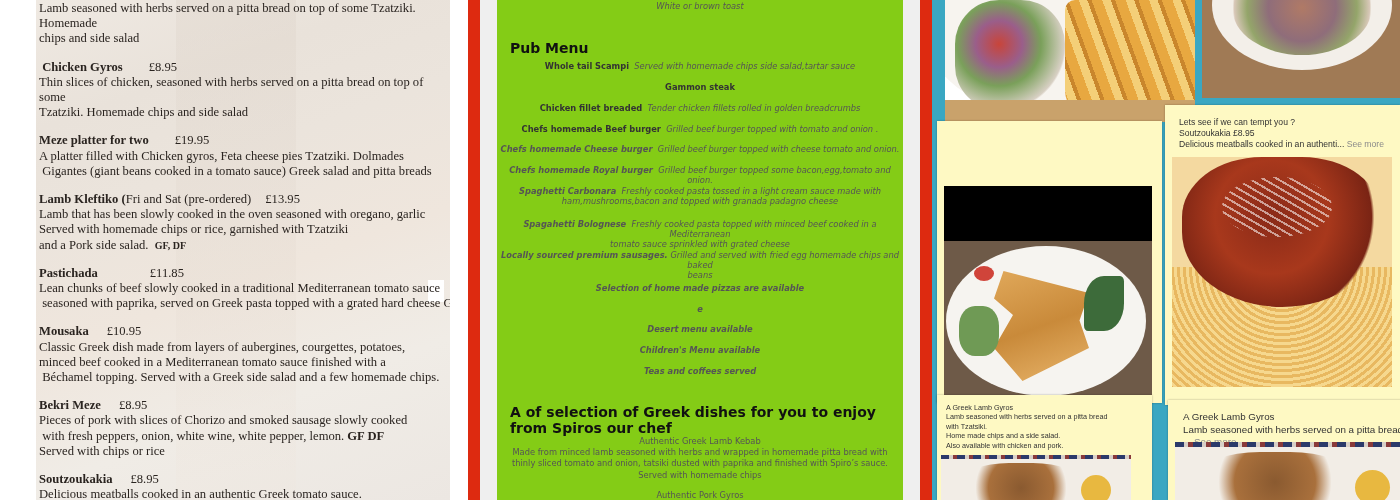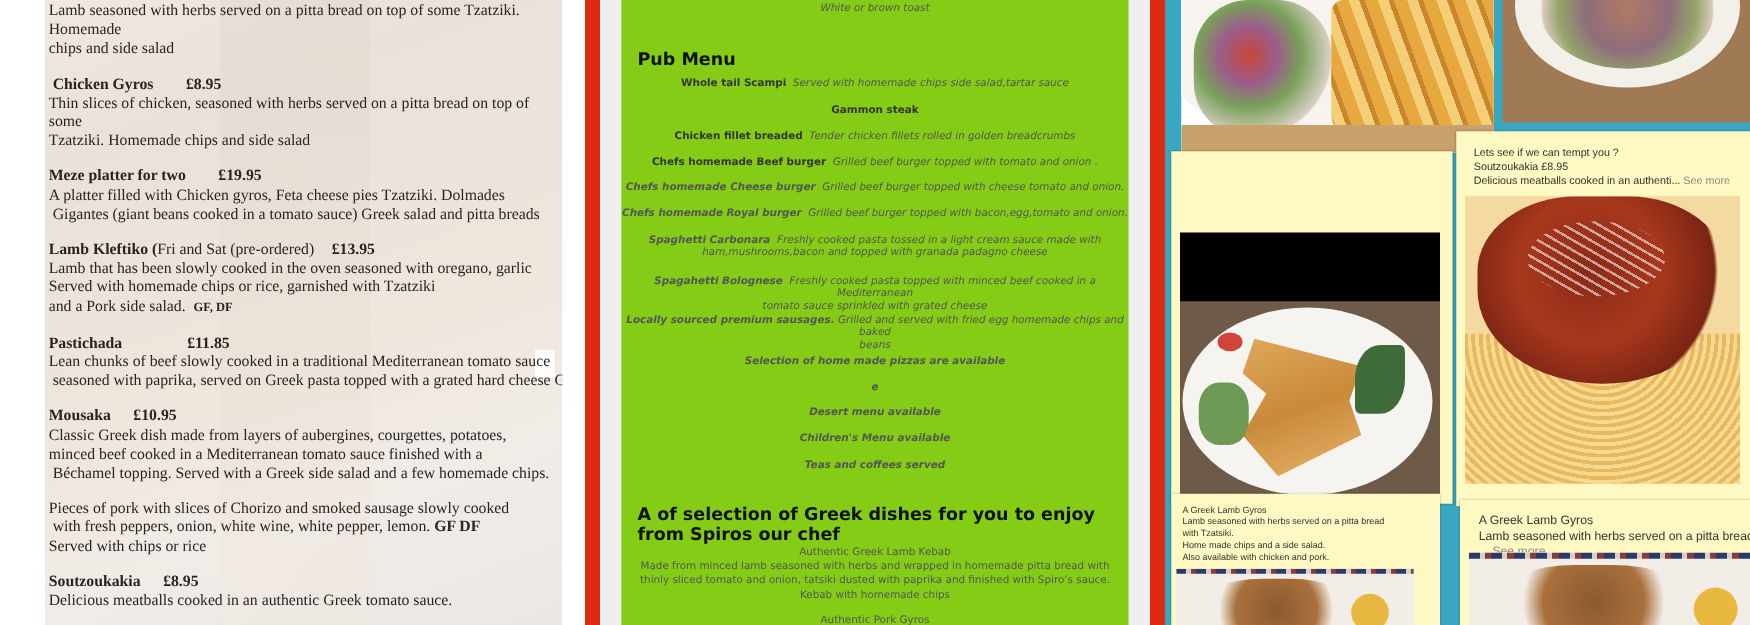--- a/index.html
+++ b/index.html
@@ -6,21 +6,21 @@
   body{width:1400px;height:500px;overflow:hidden;position:relative;background:#fff;font-family:"Liberation Serif",serif;}
   .panel-left{position:absolute;left:0;top:0;width:450px;height:500px;background:#fff;overflow:hidden;}
   .left-bg{position:absolute;left:36px;top:0;width:414px;height:500px;
     background:linear-gradient(160deg,#efe9e2 0%,#e9e2da 20%,#ebe4dc 35%,#efe6dd 55%,#f0ece6 75%,#ece7e2 100%);}
   .left-bg:before{content:"";position:absolute;left:140px;top:0;width:120px;height:500px;
     background:linear-gradient(180deg,rgba(220,210,200,.35),rgba(240,230,220,.2));}
   .left-bg:after{content:"";position:absolute;left:392px;top:280px;width:16px;height:22px;background:#fff;}
   .menu-left{position:absolute;left:39px;top:0;width:410px;color:#2a2420;font-size:12.6px;line-height:15.2px;}
   .menu-left .item{margin-bottom:13px;}
   .menu-left .title{font-weight:bold;}
-  .menu-left .price{font-weight:bold;margin-left:26px;}
+  .menu-left .price{font-weight:normal;margin-left:26px;}
   .menu-left .tag{font-weight:bold;font-size:10px;}
   .gap1{position:absolute;left:450px;top:0;width:18px;height:500px;background:#fff;}
   .red1{position:absolute;left:468px;top:0;width:12px;height:500px;background:#dd2a10;}
   .gray1{position:absolute;left:480px;top:0;width:17px;height:500px;background:#efefef;}
   .panel-mid{position:absolute;left:497px;top:0;width:406px;height:500px;background:#84cc16;overflow:hidden;
     font-family:"DejaVu Sans",sans-serif;color:#333;font-size:8.3px;text-align:center;}
   .gray2{position:absolute;left:903px;top:0;width:17px;height:500px;background:#efefef;}
   .red2{position:absolute;left:920px;top:0;width:12px;height:500px;background:#dd2a10;}
   .mid-line{position:absolute;left:0;width:406px;}
   .mid-line b{color:#333;}
@@ -65,20 +65,21 @@
       <div>Lean chunks of beef slowly cooked in a traditional Mediterranean tomato sauce</div>
       <div style="white-space:pre"> seasoned with paprika, served on Greek pasta topped with a grated hard cheese GF.</div>
     </div>
     <div class="item">
       <div><span class="title">Mousaka</span><span class="price" style="margin-left:18px">£10.95</span></div>
       <div>Classic Greek dish made from layers of aubergines, courgettes, potatoes,</div>
       <div>minced beef cooked in a Mediterranean tomato sauce finished with a</div>
       <div style="white-space:pre"> Béchamel topping. Served with a Greek side salad and a few homemade chips.</div>
     </div>
     <div class="item">
+      <div><span class="title">Bekri Meze</span><span class="price" style="margin-left:18px">£8.95</span></div>
       <div>Pieces of pork with slices of Chorizo and smoked sausage slowly cooked</div>
       <div><span style="white-space:pre"> with fresh peppers, onion, white wine, white pepper, lemon.</span> <b>GF DF</b></div>
       <div>Served with chips or rice</div>
     </div>
     <div class="item">
       <div><span class="title">Soutzoukakia</span><span class="price" style="margin-left:18px">£8.95</span></div>
       <div>Delicious meatballs cooked in an authentic Greek tomato sauce.</div>
 
     </div>
 
@@ -91,38 +92,38 @@
 
 <div class="panel-mid">
   <div class="mid-line" style="top:1px"><i>White or brown toast</i></div>
   <div class="mid-head" style="top:40px">Pub Menu</div>
 
   <div class="mid-line" style="top:61px"><b>Whole tail Scampi</b>&nbsp; <i>Served with homemade chips side salad,tartar sauce</i></div>
   <div class="mid-line" style="top:82px"><b>Gammon steak</b></div>
   <div class="mid-line" style="top:103px"><b>Chicken fillet breaded</b>&nbsp; <i>Tender chicken fillets rolled in golden breadcrumbs</i></div>
   <div class="mid-line" style="top:124px"><b>Chefs homemade Beef burger</b>&nbsp; <i>Grilled beef burger topped with  tomato and onion .</i></div>
   <div class="mid-line" style="top:144px"><b><i>Chefs  homemade Cheese burger</i></b>&nbsp; <i>Grilled beef burger topped with cheese tomato and onion.</i></div>
-  <div class="mid-line" style="top:165px"><b><i>Chefs homemade Royal burger</i></b>&nbsp; <i>Grilled beef burger topped with bacon,egg,tomato and onion.</i></div>
+  <div class="mid-line" style="top:165px"><b><i>Chefs homemade Royal burger</i></b>&nbsp; <i>Grilled beef burger topped some bacon,egg,tomato and onion.</i></div>
   <div class="mid-line" style="top:186px"><b><i>Spaghetti Carbonara</i></b>&nbsp; <i>Freshly cooked pasta tossed in a light cream sauce made with</i><br><i>ham,mushrooms,bacon and topped with granada padagno cheese</i></div>
   <div class="mid-line" style="top:219px"><b><i>Spagahetti Bolognese</i></b>&nbsp; <i>Freshly cooked  pasta topped with minced beef cooked in a Mediterranean</i><br><i>tomato sauce sprinkled with grated cheese</i></div>
   <div class="mid-line" style="top:250px"><b><i>Locally sourced premium sausages.</i></b> <i>Grilled and served with fried egg homemade chips and baked</i><br><i>beans</i></div>
 
   <div class="mid-line" style="top:283px"><b><i>Selection of home made pizzas are available</i></b></div>
   <div class="mid-line" style="top:304px"><b><i>e</i></b></div>
   <div class="mid-line" style="top:324px"><b><i>Desert menu available</i></b></div>
   <div class="mid-line" style="top:345px"><b><i>Children's Menu available</i></b></div>
   <div class="mid-line" style="top:366px"><b><i>Teas and coffees served</i></b></div>
 
   <div class="mid-head" style="top:404px">A of selection of Greek dishes for you to enjoy from Spiros our chef</div>
 
   <div class="mid-line plain" style="top:436px;line-height:11.2px">
     <div>Authentic Greek Lamb Kebab</div>
     <div>Made from minced lamb seasoned with herbs and wrapped in homemade pitta bread with</div>
     <div>thinly sliced tomato and onion, tatsiki dusted with paprika and finished with Spiro’s sauce.</div>
-    <div>Kebab with homemade chips</div>
+    <div>Served with homemade chips</div>
   </div>
   <div class="mid-line plain" style="top:490px">Authentic Pork Gyros</div>
 </div>
 
 <div class="gray2"></div>
 <div class="red2"></div>
 
 <div class="panel-right">
 
   <div class="photo" style="left:13px;top:0;width:250px;height:122px;background:#fff;">

